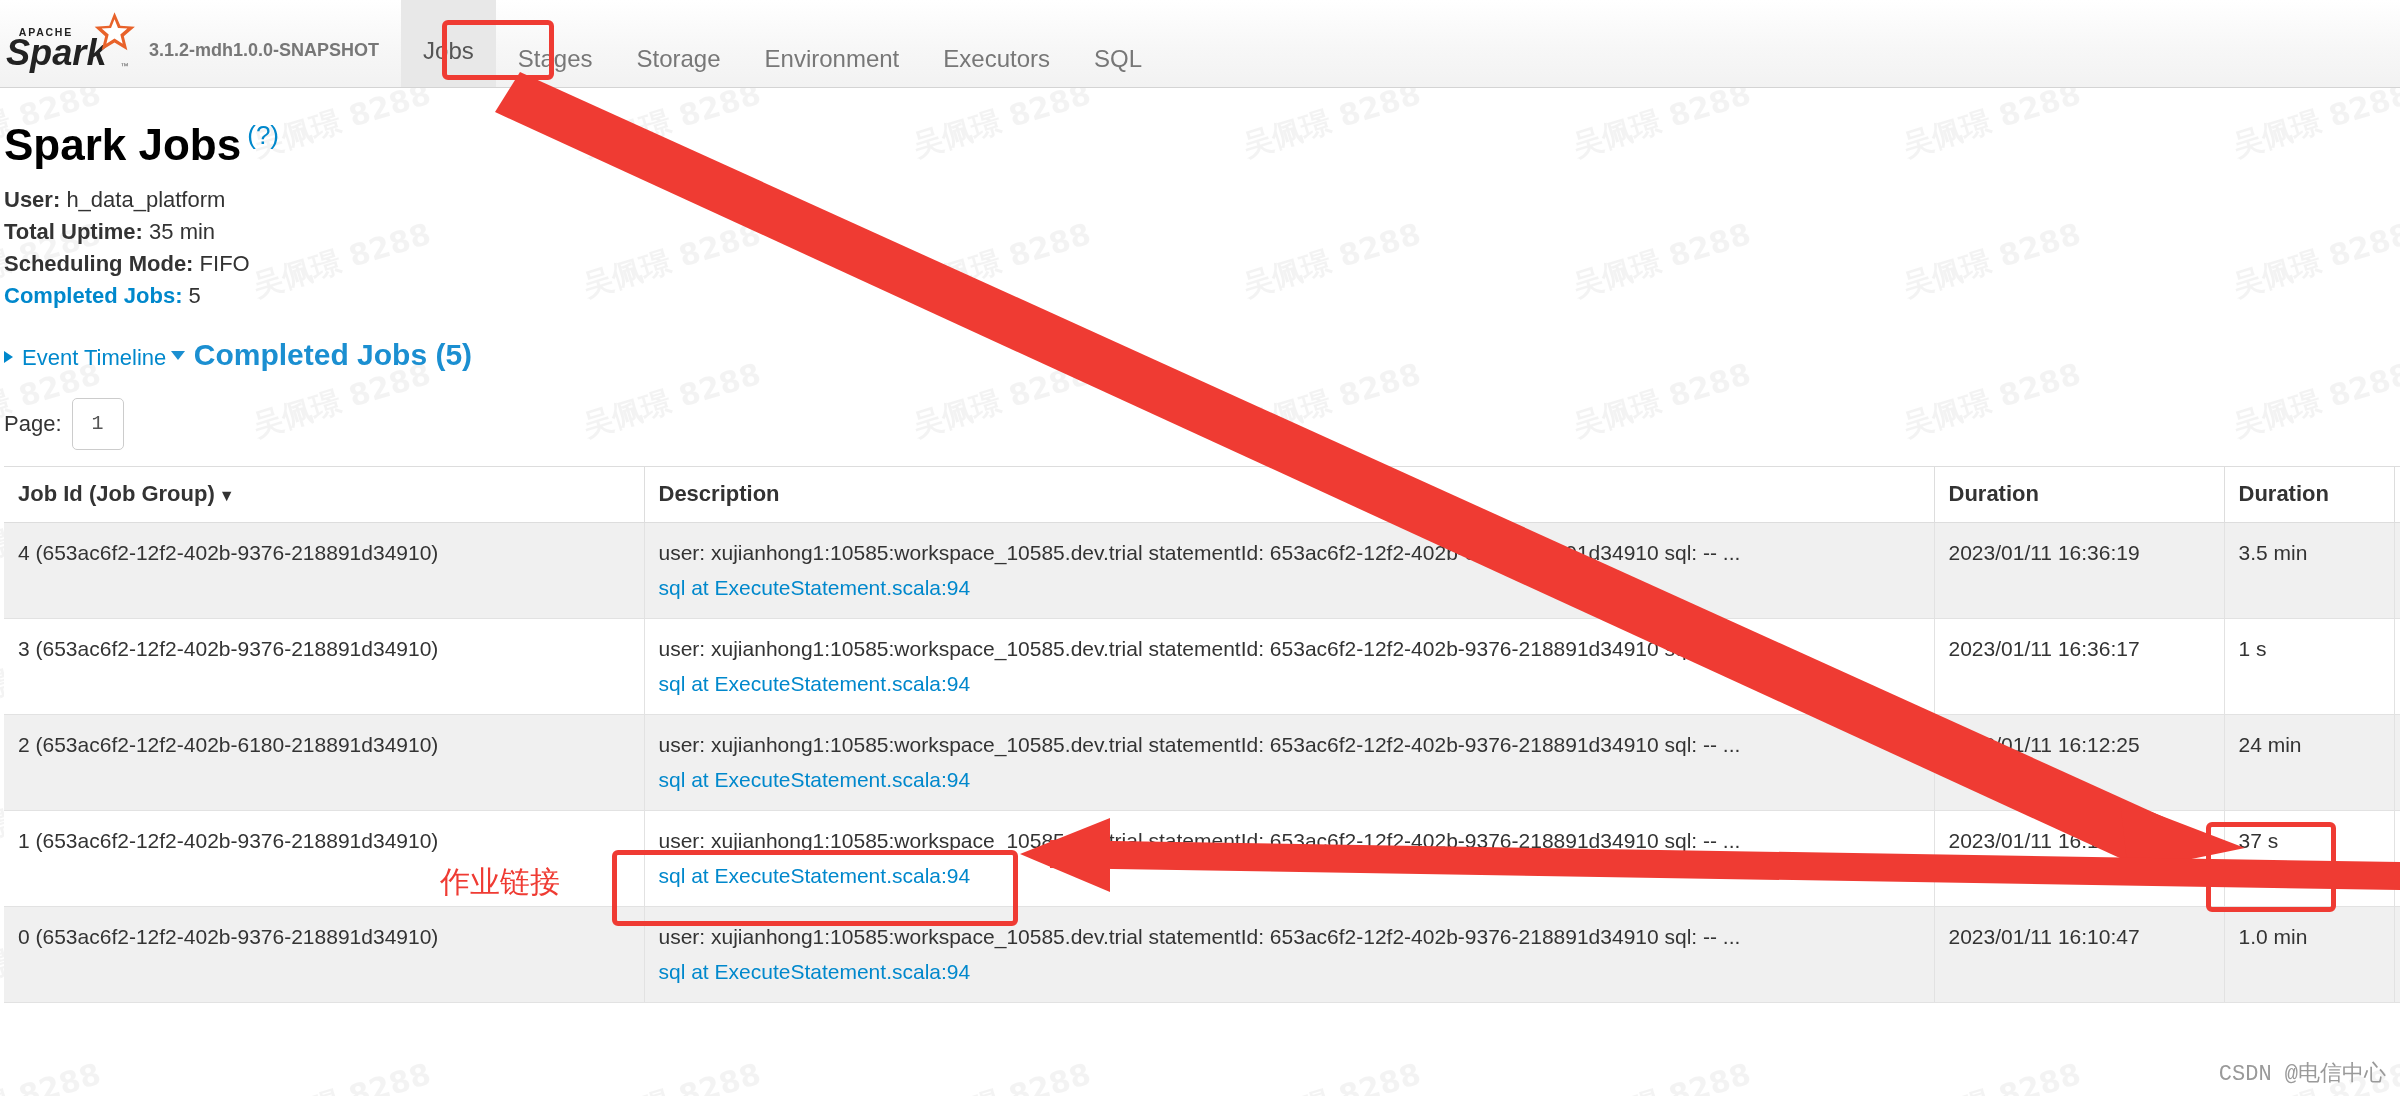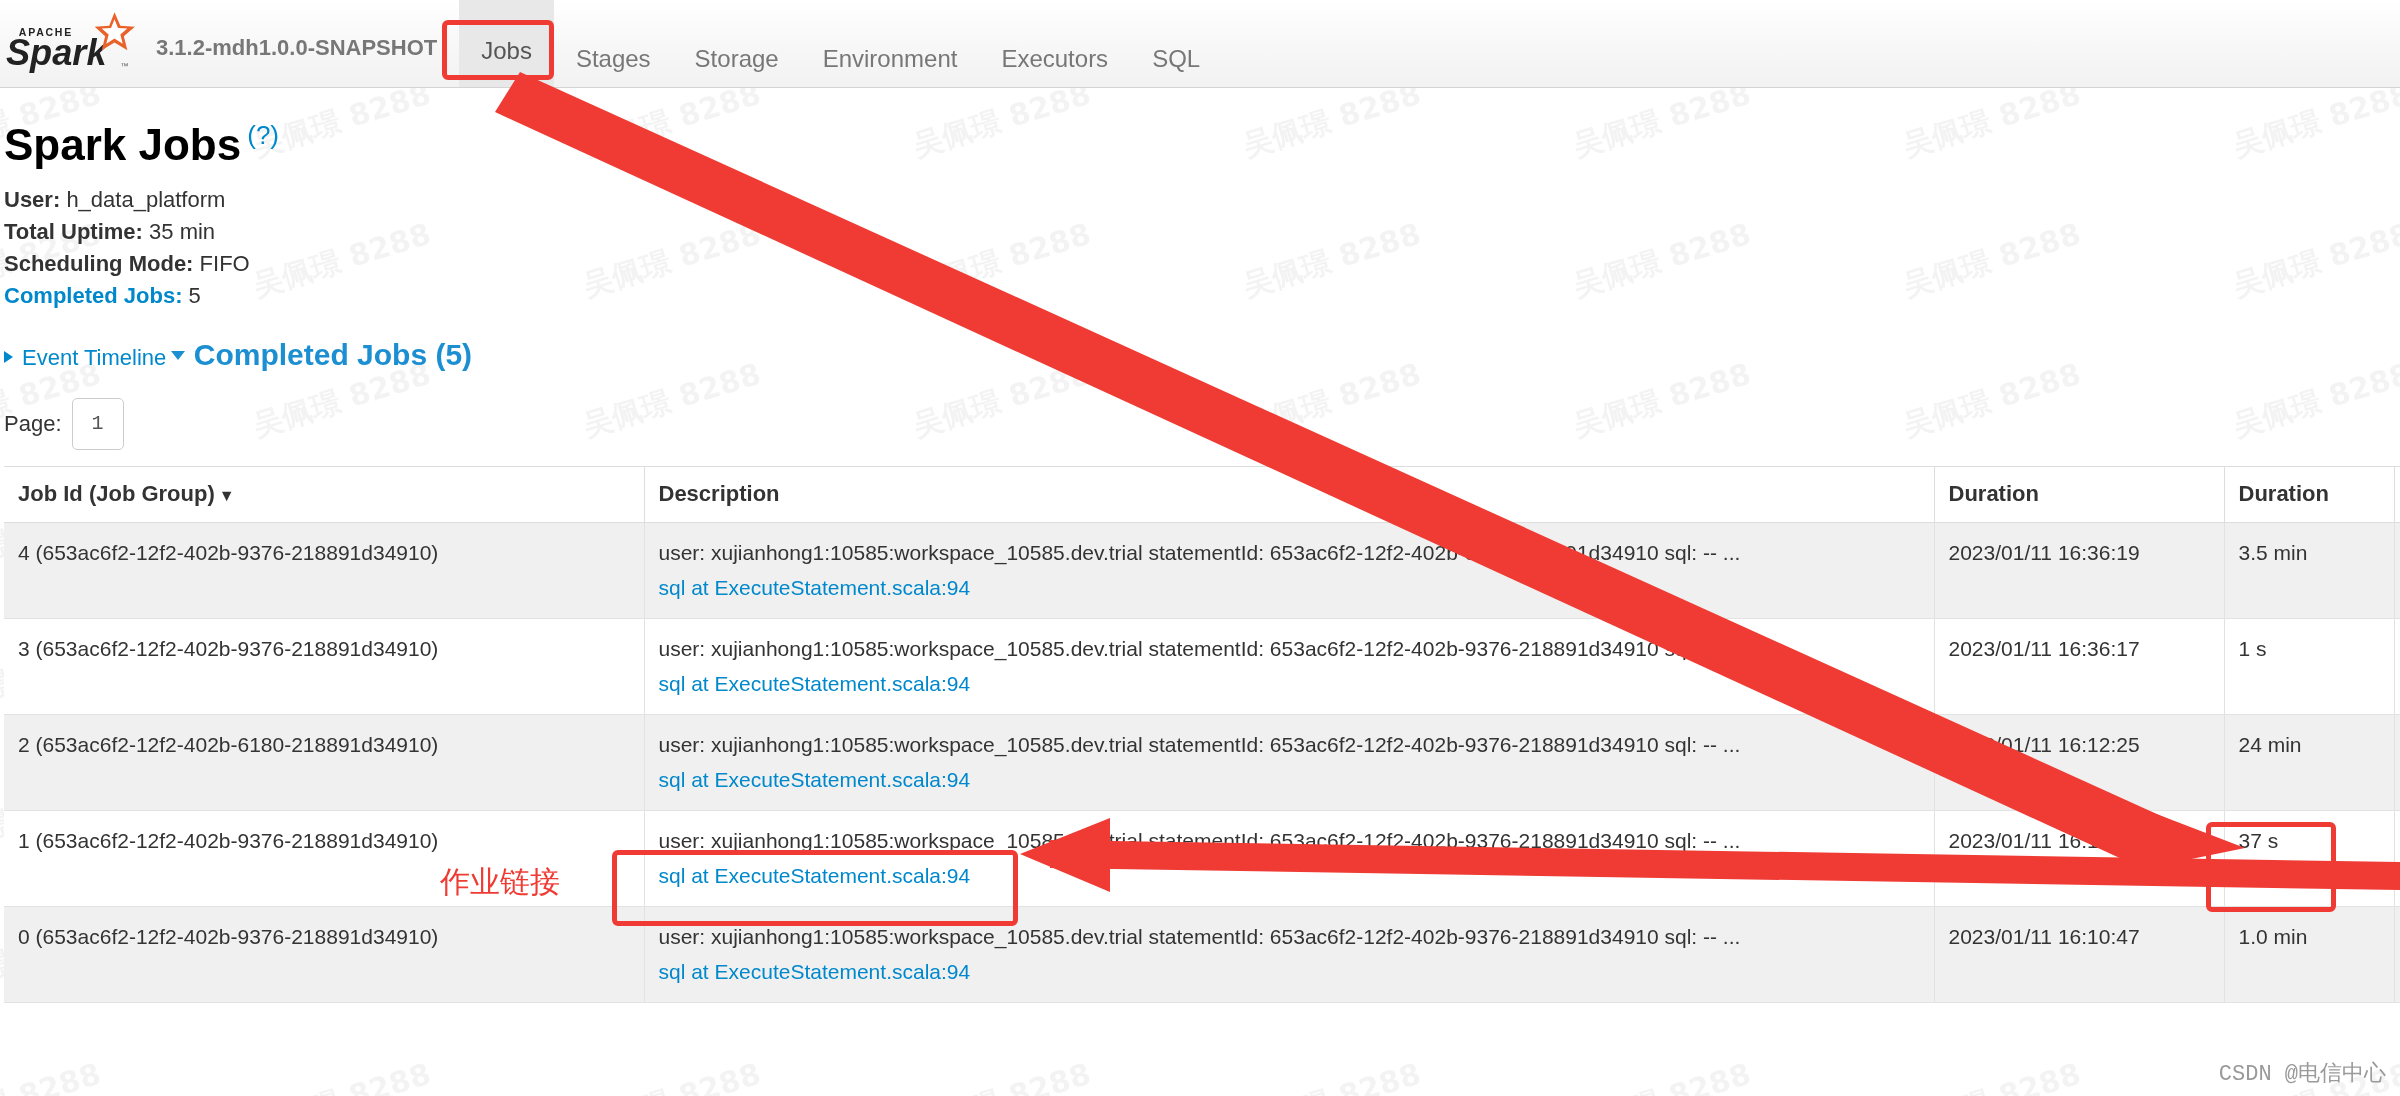--- a/index.html
+++ b/index.html
@@ -47,24 +47,24 @@
     padding:0 0 14px 4px;
     height:100%;
   }
   #spark-logo{
     position:relative;
     width:140px; height:62px;
     margin-left:2px;
     display:block;
   }
   #version-label{
-    font-size:22px;
+    font-size:18px;
     font-weight:bold;
     color:#777;
-    margin-left:10px;
+    margin-left:3px;
     margin-bottom:12px;
     white-space:nowrap;
   }
   #nav-items{
     display:flex;
     align-items:flex-end;
     margin-left:22px;
     height:100%;
   }
   .nav-item{

